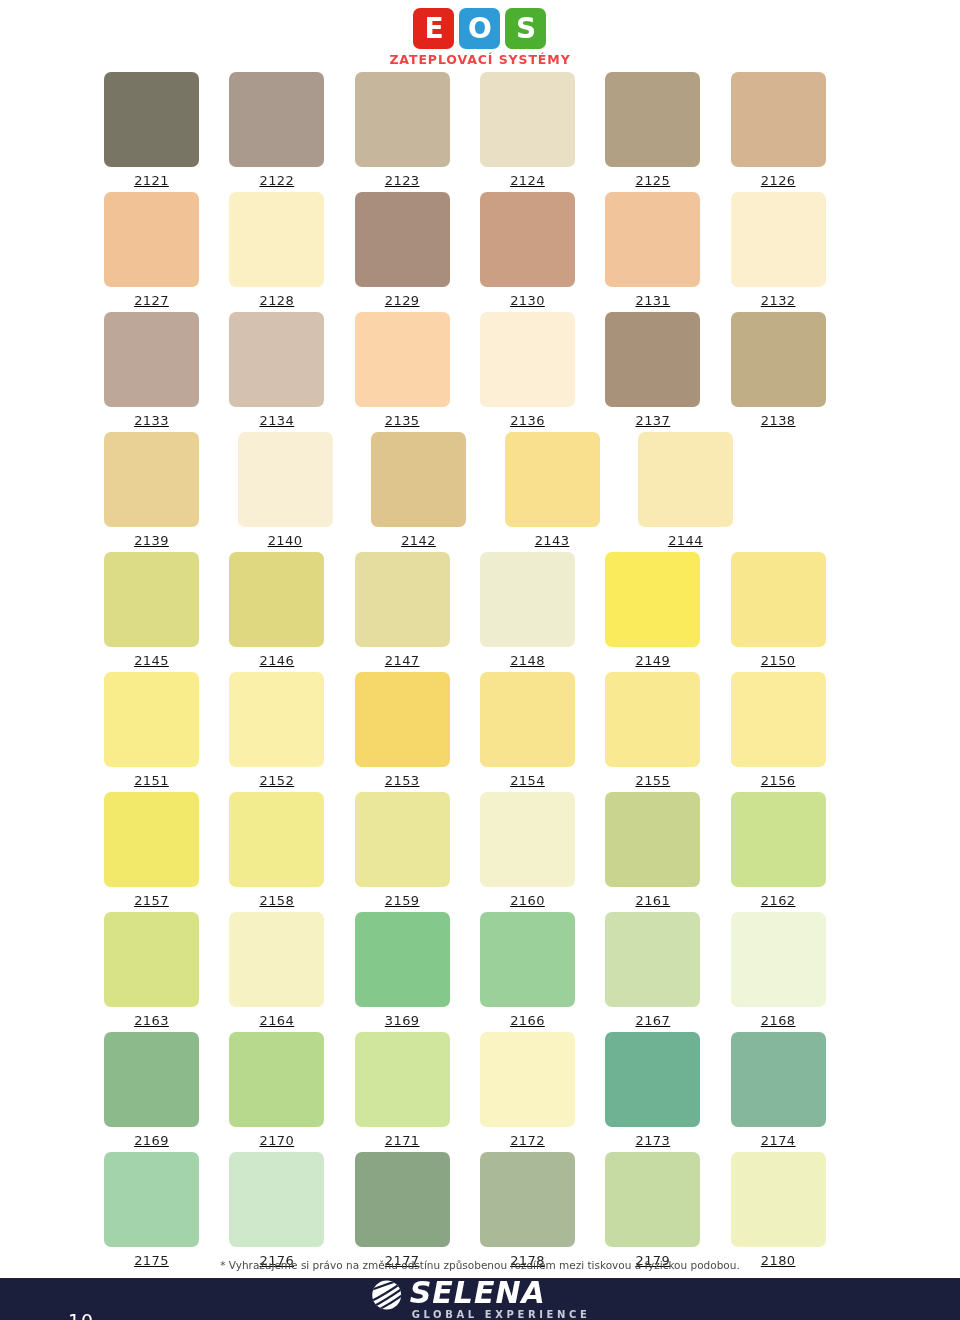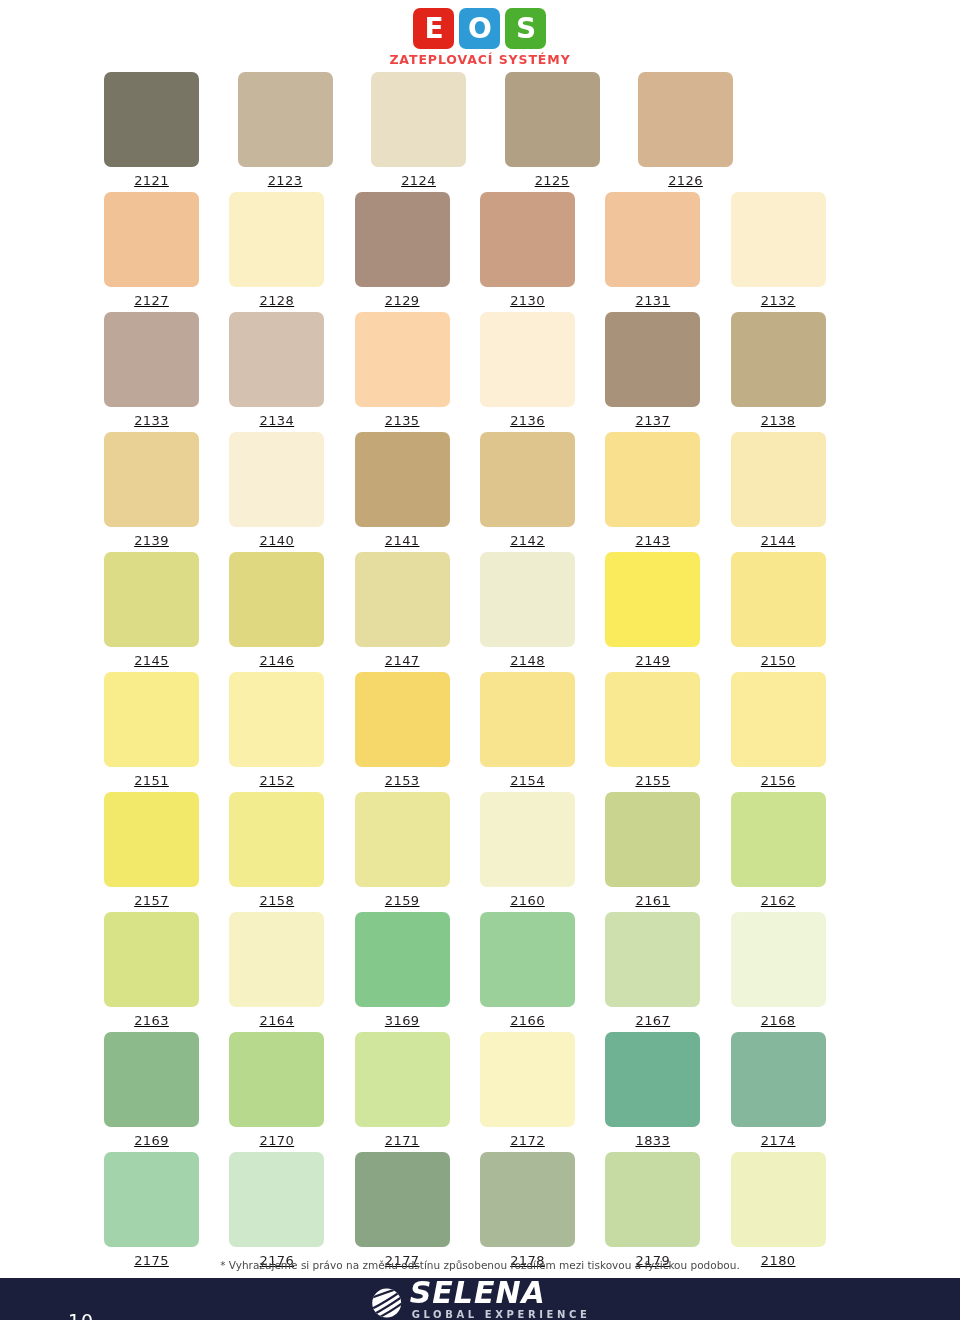--- a/index.html
+++ b/index.html
@@ -132,21 +132,21 @@
     letter-spacing: 1px;
     font-family: "DejaVu Sans", sans-serif;
     margin-top: 44px;
   }
 
   #selena-logo {
     position: absolute;
     left: 50%;
     transform: translateX(-50%);
     display: flex;
-    align-items: flex-end;
+    align-items: flex-start;
     gap: 6px;
   }
 
   #selena-globe {
     width: 34px;
     height: 34px;
     flex: 0 0 auto;
   }
 
   #selena-text {
@@ -189,20 +189,24 @@
   </div>
 </div>
 
 <div id="swatch-grid">
     <div class="swatch-row">
       <div class="swatch-cell">
         <div class="swatch-chip" style="background: rgb(120, 117, 101);"></div>
         <div class="swatch-label">2121</div>
       </div>
       <div class="swatch-cell">
+        <div class="swatch-chip" style="background: rgb(169, 154, 141);"></div>
+        <div class="swatch-label">2122</div>
+      </div>
+      <div class="swatch-cell">
         <div class="swatch-chip" style="background: rgb(198, 182, 156);"></div>
         <div class="swatch-label">2123</div>
       </div>
       <div class="swatch-cell">
         <div class="swatch-chip" style="background: rgb(232, 223, 196);"></div>
         <div class="swatch-label">2124</div>
       </div>
       <div class="swatch-cell">
         <div class="swatch-chip" style="background: rgb(178, 160, 133);"></div>
         <div class="swatch-label">2125</div>
@@ -267,24 +271,20 @@
     <div class="swatch-row">
       <div class="swatch-cell">
         <div class="swatch-chip" style="background: rgb(233, 208, 148);"></div>
         <div class="swatch-label">2139</div>
       </div>
       <div class="swatch-cell">
         <div class="swatch-chip" style="background: rgb(248, 239, 212);"></div>
         <div class="swatch-label">2140</div>
       </div>
       <div class="swatch-cell">
-        <div class="swatch-chip" style="background: rgb(195, 167, 118);"></div>
-        <div class="swatch-label">2141</div>
-      </div>
-      <div class="swatch-cell">
         <div class="swatch-chip" style="background: rgb(221, 197, 141);"></div>
         <div class="swatch-label">2142</div>
       </div>
       <div class="swatch-cell">
         <div class="swatch-chip" style="background: rgb(248, 224, 143);"></div>
         <div class="swatch-label">2143</div>
       </div>
       <div class="swatch-cell">
         <div class="swatch-chip" style="background: rgb(249, 234, 180);"></div>
         <div class="swatch-label">2144</div>
@@ -406,21 +406,21 @@
       <div class="swatch-cell">
         <div class="swatch-chip" style="background: rgb(207, 230, 156);"></div>
         <div class="swatch-label">2171</div>
       </div>
       <div class="swatch-cell">
         <div class="swatch-chip" style="background: rgb(250, 244, 194);"></div>
         <div class="swatch-label">2172</div>
       </div>
       <div class="swatch-cell">
         <div class="swatch-chip" style="background: rgb(111, 177, 147);"></div>
-        <div class="swatch-label">1833</div>
+        <div class="swatch-label">2173</div>
       </div>
       <div class="swatch-cell">
         <div class="swatch-chip" style="background: rgb(132, 183, 156);"></div>
         <div class="swatch-label">2174</div>
       </div>
     </div>
     <div class="swatch-row">
       <div class="swatch-cell">
         <div class="swatch-chip" style="background: rgb(163, 211, 171);"></div>
         <div class="swatch-label">2175</div>

